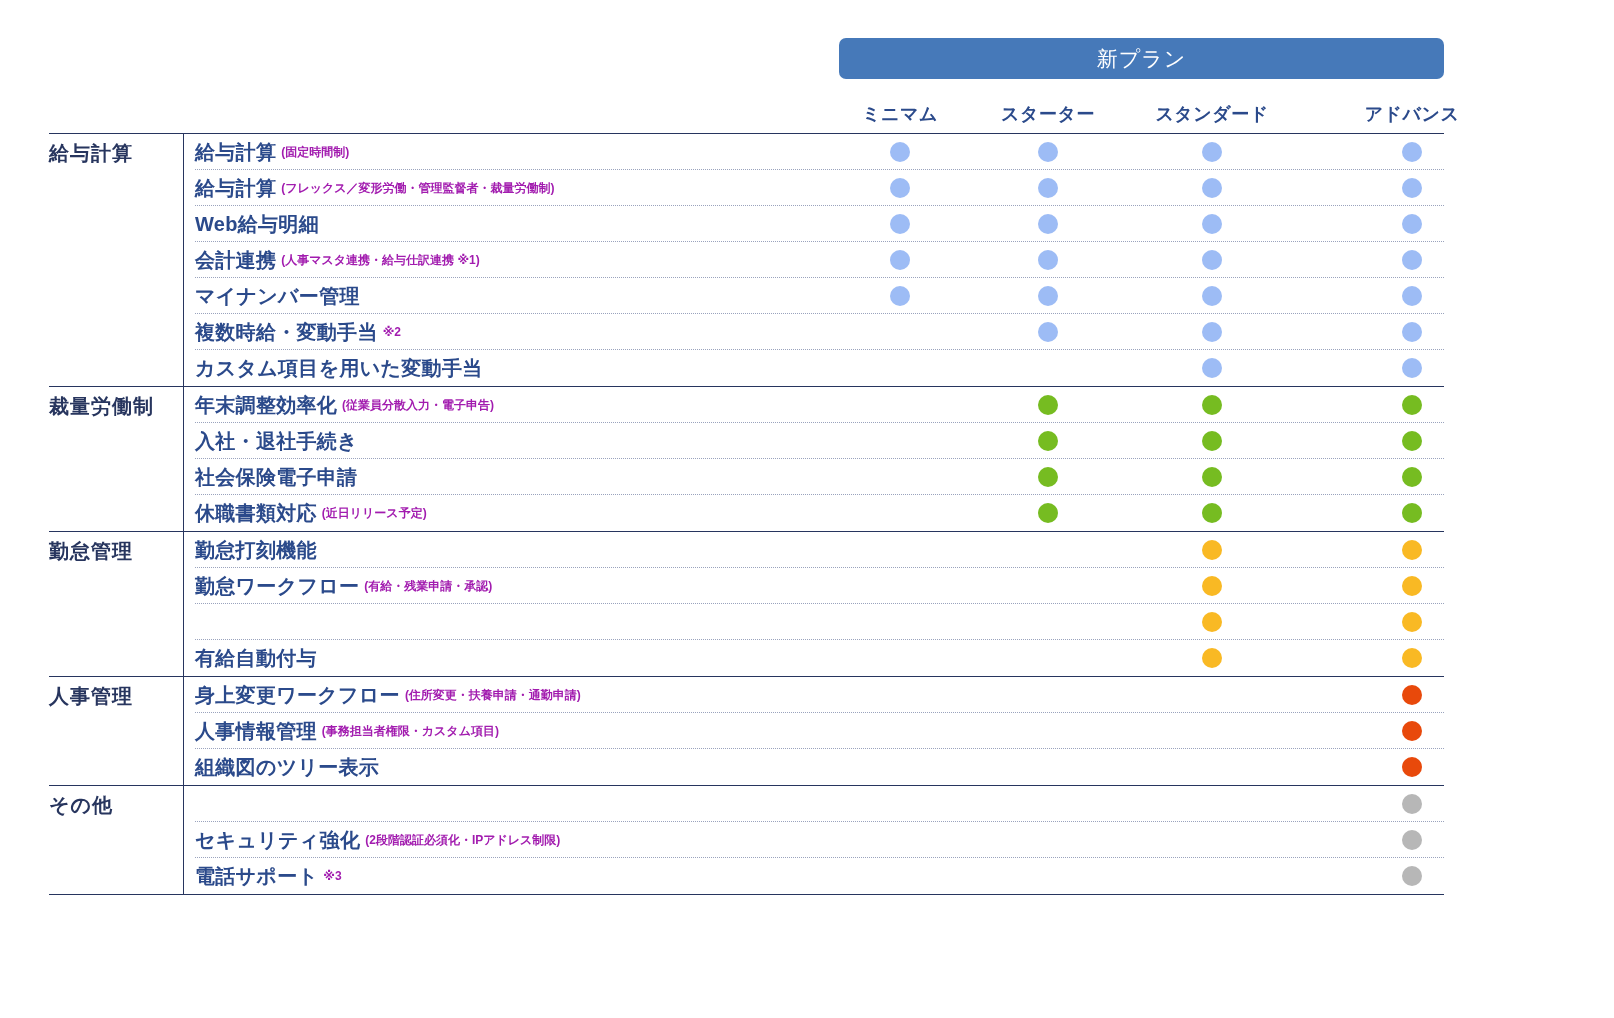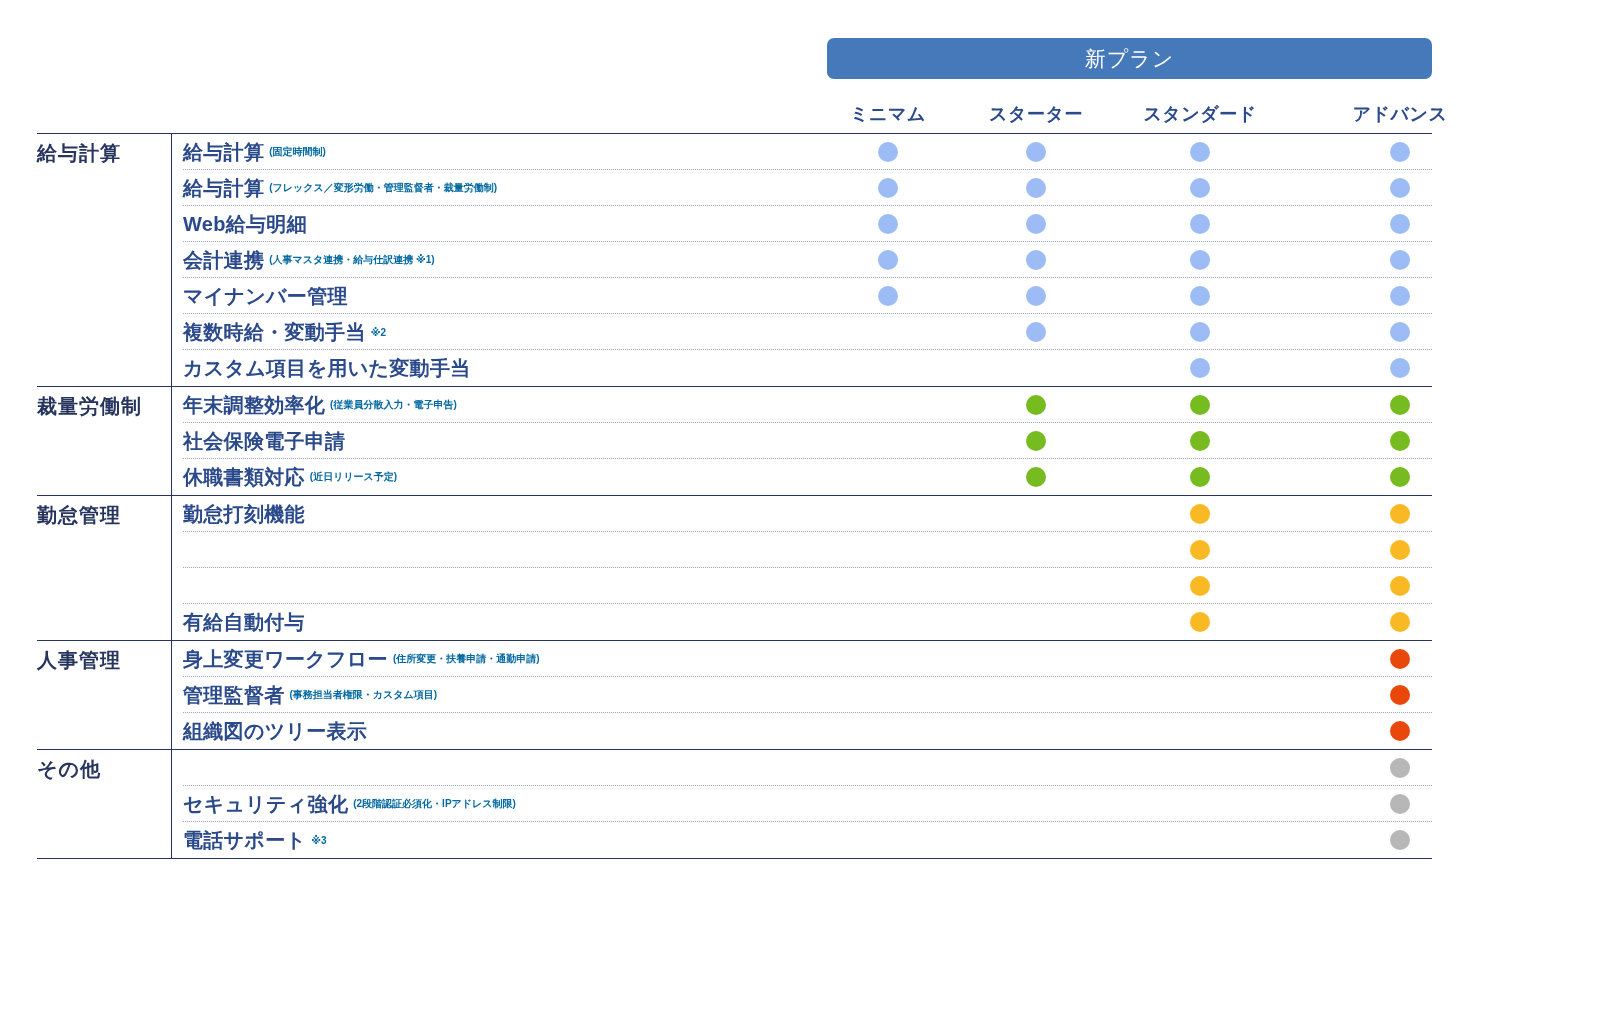--- a/index.html
+++ b/index.html
@@ -12,21 +12,21 @@
     width: 1614px;
     height: 1018px;
     font-family: "Liberation Sans", "DejaVu Sans", sans-serif;
     color: #2b3a6b;
     overflow: hidden;
     position: relative;
   }
 
   .sheet {
     position: absolute;
-    left: 0;
+    left: 12px;
     top: 0;
     width: 1551px;
     height: 1018px;
   }
 
   
   .plan-banner {
     position: absolute;
     left: 827px;
     top: 38px;
@@ -125,22 +125,22 @@
     display: flex;
     align-items: center;
     white-space: nowrap;
   }
   .row-name {
     font-size: 20px;
     color: #2b4a8b;
     letter-spacing: 0.3px;
   }
   .row-note {
-    font-size: 10px;
-    color: #0369a1;
+    font-size: 12px;
+    color: #a21caf;
     margin-left: 5px;
     letter-spacing: 0px;
   }
   .row-note.tight {
     margin-left: 1px;
   }
 
   
   .dot {
     position: absolute;
@@ -258,52 +258,64 @@
               <div class="row-label">
                 <span class="row-name">年末調整効率化</span>
                 <span class="row-note">(従業員分散入力・電子申告)</span>
               </div>
               <span class="dot" style="background: rgb(118, 188, 33); left: 853px;"></span>
               <span class="dot" style="background: rgb(118, 188, 33); left: 1017px;"></span>
               <span class="dot" style="background: rgb(118, 188, 33); left: 1217px;"></span>
             </div>
             <div class="row">
               <div class="row-label">
-                <span class="row-name">社会保険電子申請</span>
+                <span class="row-name">入社・退社手続き</span>
               </div>
               <span class="dot" style="background: rgb(118, 188, 33); left: 853px;"></span>
               <span class="dot" style="background: rgb(118, 188, 33); left: 1017px;"></span>
               <span class="dot" style="background: rgb(118, 188, 33); left: 1217px;"></span>
             </div>
             <div class="row">
               <div class="row-label">
-                <span class="row-name">休職書類対応</span>
-                <span class="row-note">(近日リリース予定)</span>
+                <span class="row-name">社会保険電子申請</span>
               </div>
               <span class="dot" style="background: rgb(118, 188, 33); left: 853px;"></span>
               <span class="dot" style="background: rgb(118, 188, 33); left: 1017px;"></span>
               <span class="dot" style="background: rgb(118, 188, 33); left: 1217px;"></span>
             </div>
+            <div class="row">
+              <div class="row-label">
+                <span class="row-name">休職書類対応</span>
+                <span class="row-note">(近日リリース予定)</span>
+              </div>
+              <span class="dot" style="background: rgb(118, 188, 33); left: 853px;"></span>
+              <span class="dot" style="background: rgb(118, 188, 33); left: 1017px;"></span>
+              <span class="dot" style="background: rgb(118, 188, 33); left: 1217px;"></span>
+            </div>
           </div>
         </div>
       </div>
       <div class="group">
         <div class="group-top-rule"></div>
         <div class="group-body">
           <div class="cat-cell">勤怠管理</div>
           <div class="cat-divider"></div>
           <div class="rows">
             <div class="row">
               <div class="row-label">
                 <span class="row-name">勤怠打刻機能</span>
               </div>
               <span class="dot" style="background: rgb(249, 185, 36); left: 1017px;"></span>
               <span class="dot" style="background: rgb(249, 185, 36); left: 1217px;"></span>
             </div>
             <div class="row">
+              <div class="row-label">
+                <span class="row-name">勤怠ワークフロー</span>
+                <span class="row-note">(有給・残業申請・承認)</span>
+              </div>
               <span class="dot" style="background: rgb(249, 185, 36); left: 1017px;"></span>
               <span class="dot" style="background: rgb(249, 185, 36); left: 1217px;"></span>
             </div>
             <div class="row">
               <span class="dot" style="background: rgb(249, 185, 36); left: 1017px;"></span>
               <span class="dot" style="background: rgb(249, 185, 36); left: 1217px;"></span>
             </div>
             <div class="row">
               <div class="row-label">
                 <span class="row-name">有給自動付与</span>
@@ -322,21 +334,21 @@
           <div class="rows">
             <div class="row">
               <div class="row-label">
                 <span class="row-name">身上変更ワークフロー</span>
                 <span class="row-note">(住所変更・扶養申請・通勤申請)</span>
               </div>
               <span class="dot" style="background: rgb(232, 73, 11); left: 1217px;"></span>
             </div>
             <div class="row">
               <div class="row-label">
-                <span class="row-name">管理監督者</span>
+                <span class="row-name">人事情報管理</span>
                 <span class="row-note">(事務担当者権限・カスタム項目)</span>
               </div>
               <span class="dot" style="background: rgb(232, 73, 11); left: 1217px;"></span>
             </div>
             <div class="row">
               <div class="row-label">
                 <span class="row-name">組織図のツリー表示</span>
               </div>
               <span class="dot" style="background: rgb(232, 73, 11); left: 1217px;"></span>
             </div>

